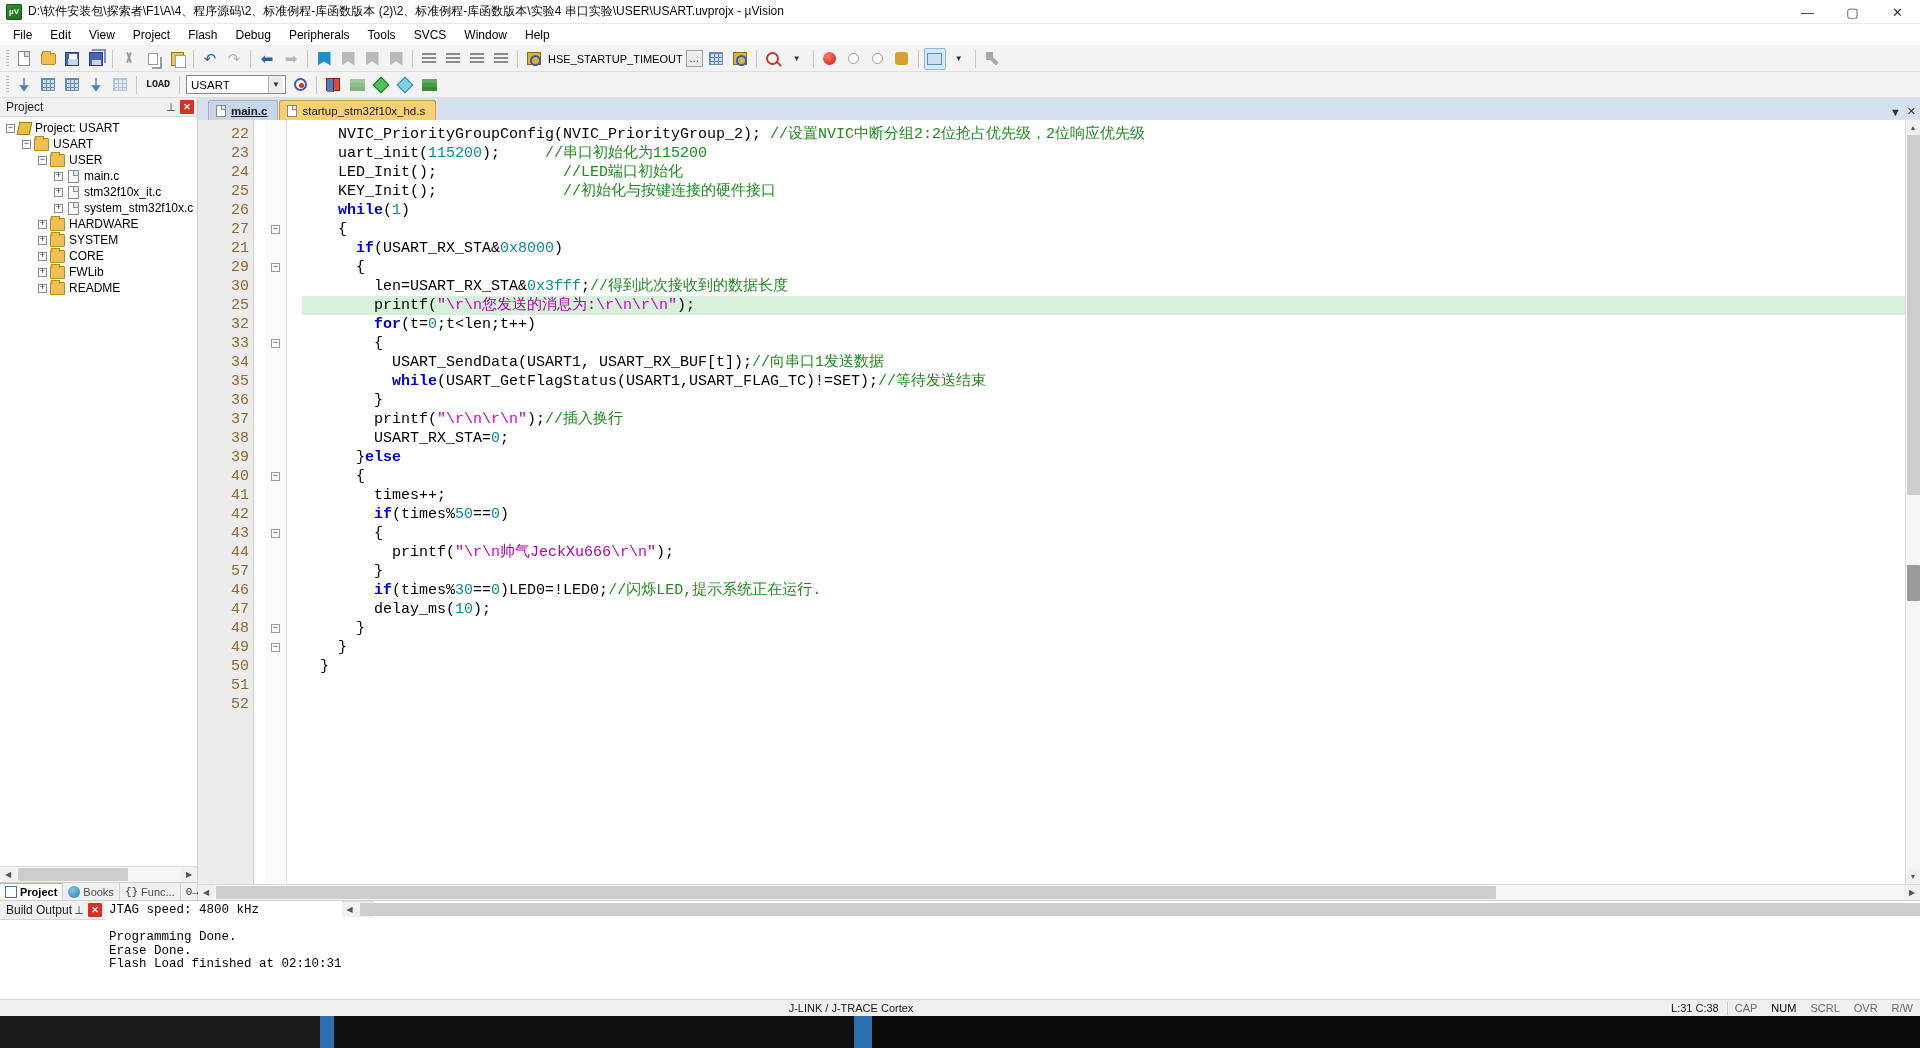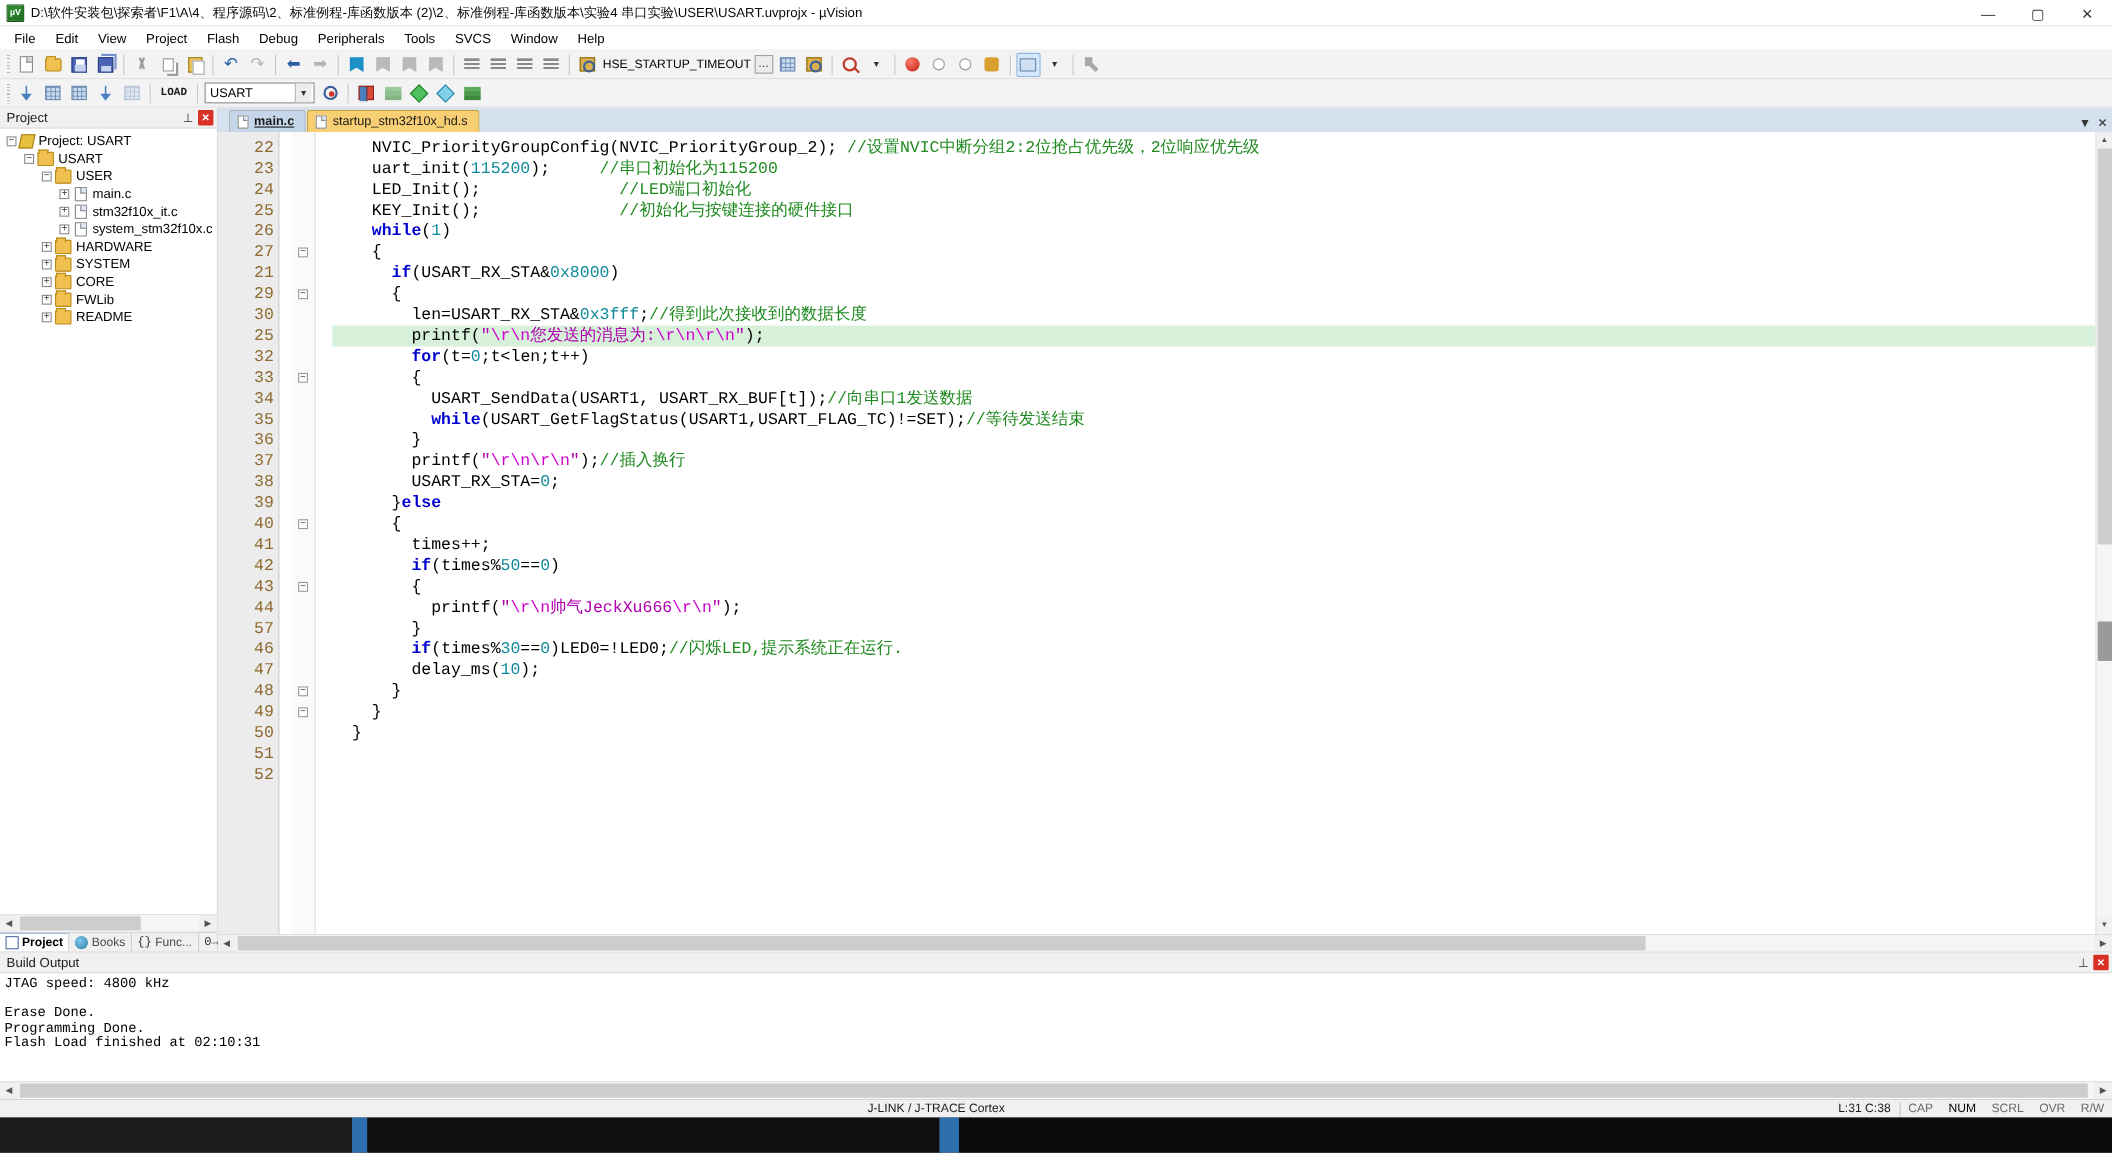--- a/index.html
+++ b/index.html
@@ -249,21 +249,21 @@
   .sthumb { position:absolute; left:1px; width:13px; background:#cdcdcd; border-radius:1px;}
   .hscrollrow {
     height: 16px; min-height:16px; display: flex; align-items: center;
     background: #f0f0f0; border-top: 1px solid #dcdcdc;
   }
   .hsbtn { width: 16px; height: 15px; display:flex;align-items:center;justify-content:center;font-size:8px;color:#555;}
   .htrack { flex:1; height:15px; background:#f5f5f5; position:relative;}
   .hthumb { position:absolute; top:1px; height:13px; background:#cdcdcd; border-radius:1px;}
 
   
-  .buildpane { display: flex; flex-direction: column; background: #fff; border-top:1px solid #cfcfcf;}
+  .buildpane { display: flex; flex-direction: row; background: #fff; border-top:1px solid #cfcfcf;}
   .buildhdr {
     height: 19px; background: #f0f0f0; display:flex; align-items:center;
     padding-left: 6px; font-size: 12px; color:#222; border-bottom:1px solid #d4d4d4;
   }
   .buildhdr .spacer{flex:1;}
   .buildbody {
     height: 98px; background:#fff; display:flex; min-height:0;
   }
   .buildtext {
     flex:1; padding: 3px 0 0 4px; overflow:hidden;
@@ -691,21 +691,21 @@
   </div>
 
   <div class="buildpane">
     <div class="buildhdr">
       <span>Build Output</span>
       <span class="spacer"></span>
       <span class="pinbtn">⊥</span>
       <span class="closebtn">✕</span>
     </div>
     <div class="buildbody">
-      <div class="buildtext" id="buildtext"><div class="bl">JTAG speed: 4800 kHz</div><div class="bl">&nbsp;</div><div class="bl">Erase Done.</div><div class="bl">Programming Done.</div><div class="bl">Flash Load finished at 02:10:31</div></div>
+      <div class="buildtext" id="buildtext"><div class="bl">JTAG speed: 4800 kHz</div><div class="bl">&nbsp;</div><div class="bl">Programming Done.</div><div class="bl">Erase Done.</div><div class="bl">Flash Load finished at 02:10:31</div></div>
     </div>
     <div class="hscrollrow">
       <div class="hsbtn">◀</div>
       <div class="htrack">
           <div class="hthumb" style="left:2px;width:1880px"></div>
         </div>
       <div class="hsbtn">▶</div>
     </div>
   </div>
 

